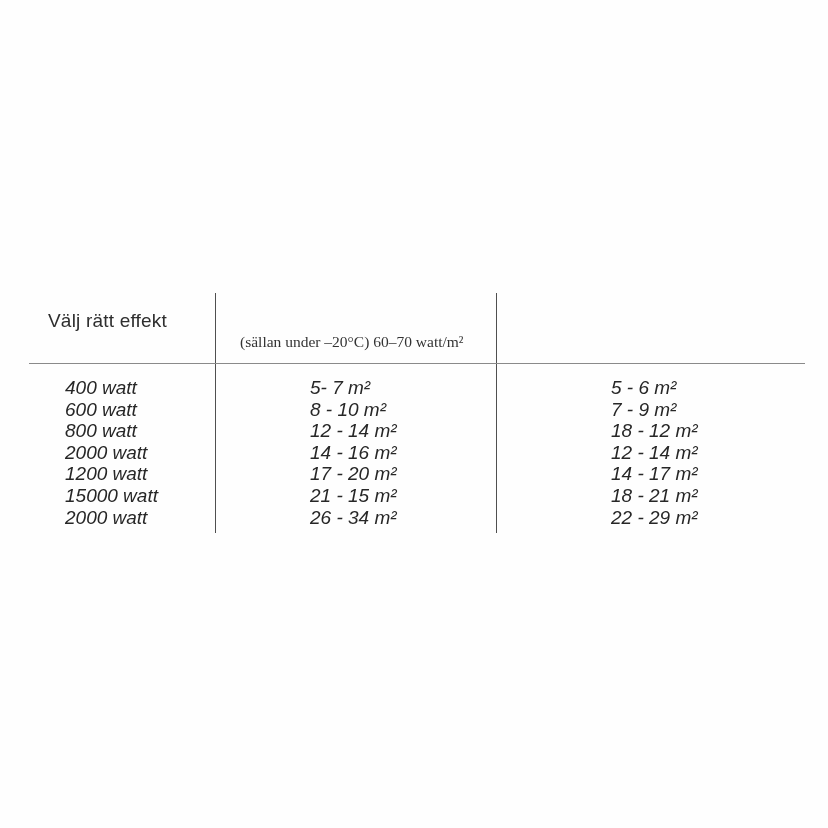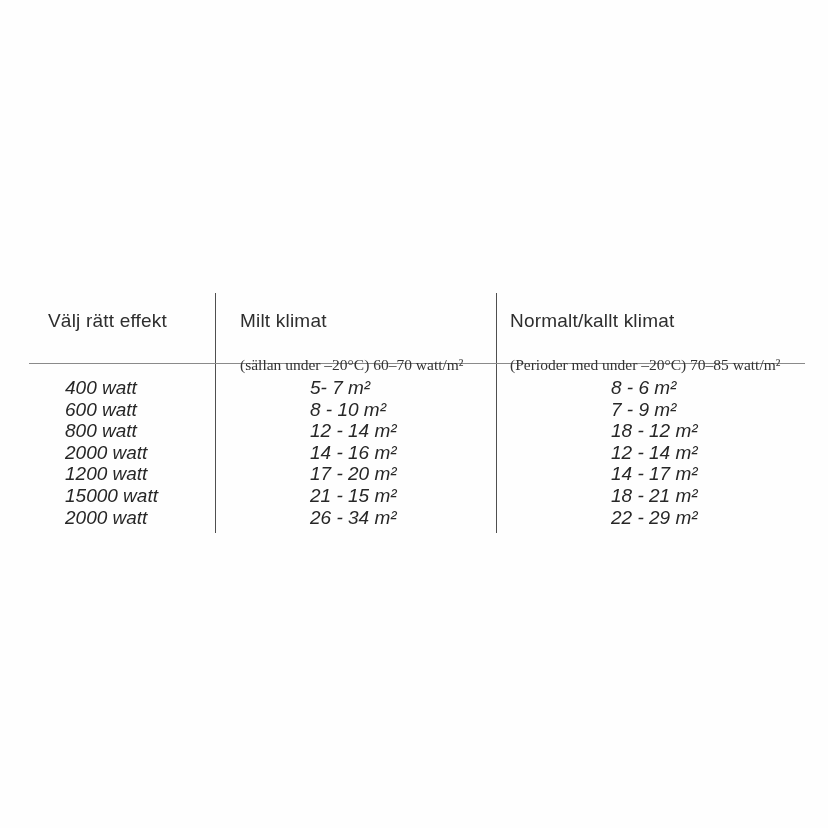--- a/index.html
+++ b/index.html
@@ -74,28 +74,23 @@
 
   <div class="vline vline-1"></div>
   <div class="vline vline-2"></div>
   <div class="hline"></div>
 
   <div class="hdr hdr-1">
     <div class="hdr-title">Välj rätt effekt</div>
   </div>
 
   <div class="hdr hdr-2">
-    <div class="hdr-title">Milt klimat</div>
     <div class="hdr-sub">(sällan under –20°C) 60–70 watt/m²</div>
   </div>
 
-  <div class="hdr hdr-3">
-    <div class="hdr-title">Normalt/kallt klimat</div>
-    <div class="hdr-sub">(Perioder med under –20°C) 70–85 watt/m²</div>
-  </div>
 
   <div class="col col-watt">
     <div>400 watt</div>
     <div>600 watt</div>
     <div>800 watt</div>
     <div>2000 watt</div>
     <div>1200 watt</div>
     <div>15000 watt</div>
     <div>2000 watt</div>
   </div>
@@ -104,21 +99,21 @@
     <div>5- 7 m²</div>
     <div>8 - 10 m²</div>
     <div>12 - 14 m²</div>
     <div>14 - 16 m²</div>
     <div>17 - 20 m²</div>
     <div>21 - 15 m²</div>
     <div>26 - 34 m²</div>
   </div>
 
   <div class="col col-cold">
-    <div>8 - 6 m²</div>
+    <div>5 - 6 m²</div>
     <div>7 - 9 m²</div>
     <div>18 - 12 m²</div>
     <div>12 - 14 m²</div>
     <div>14 - 17 m²</div>
     <div>18 - 21 m²</div>
     <div>22 - 29 m²</div>
   </div>
 
 </div>
 

